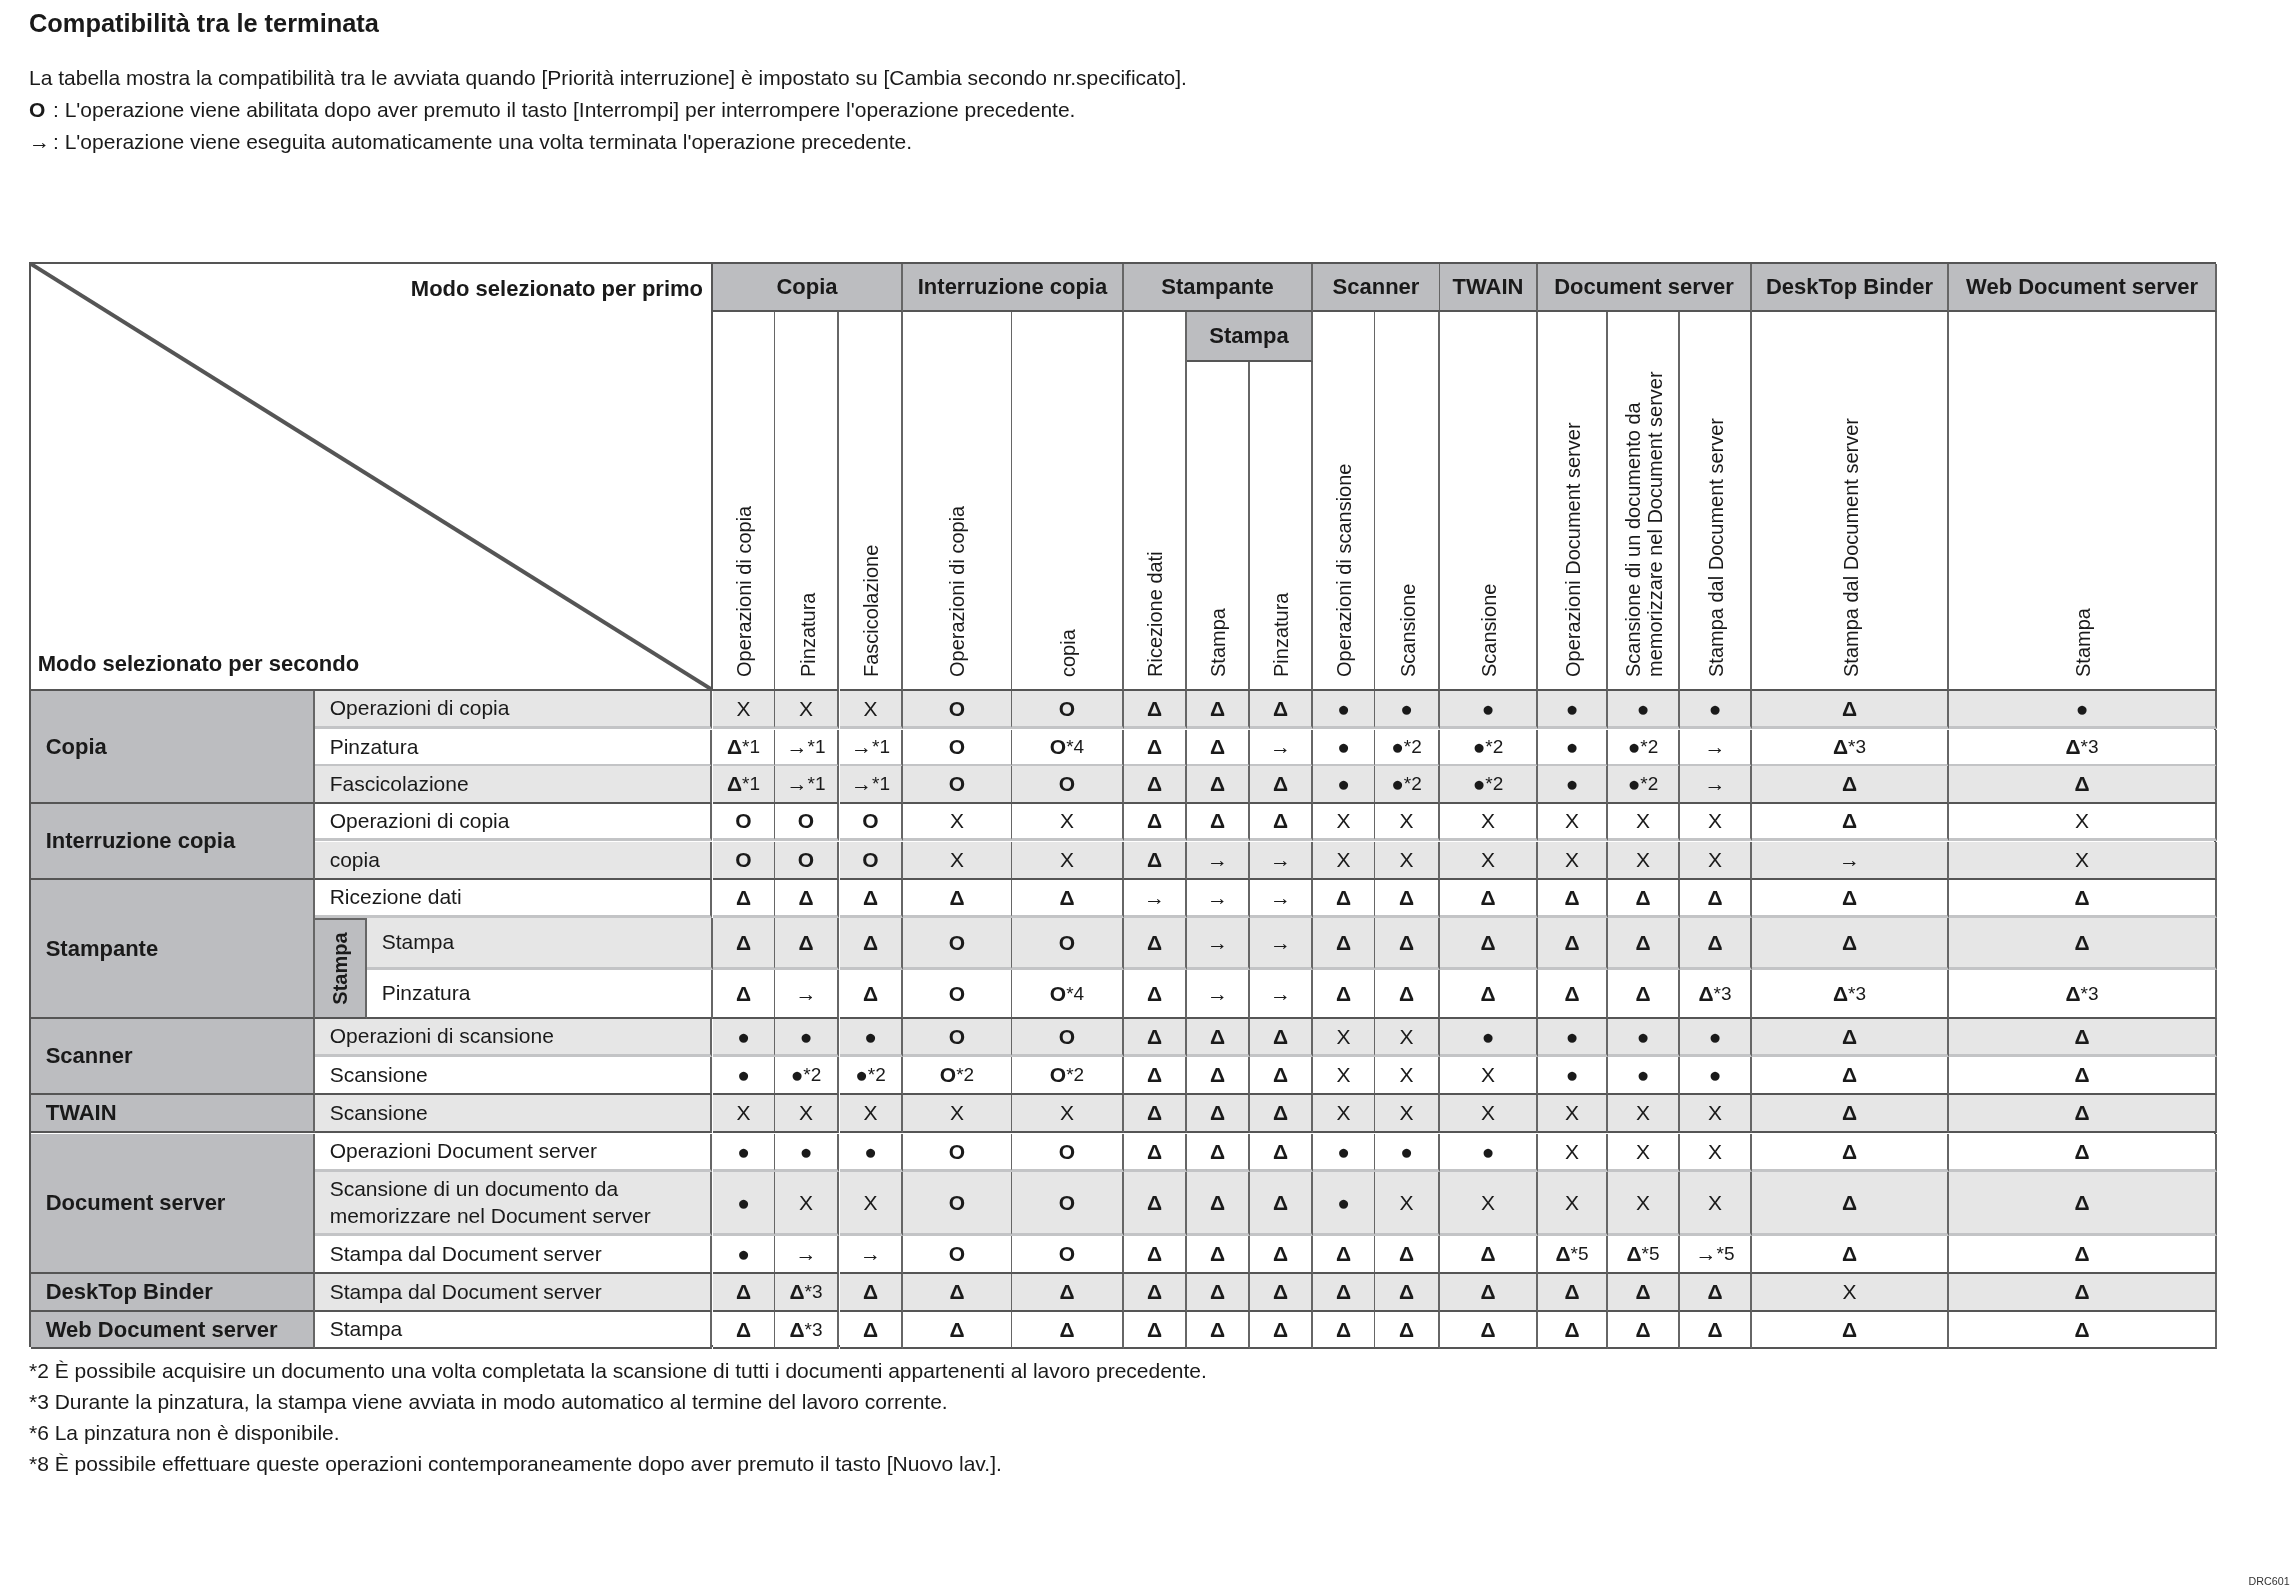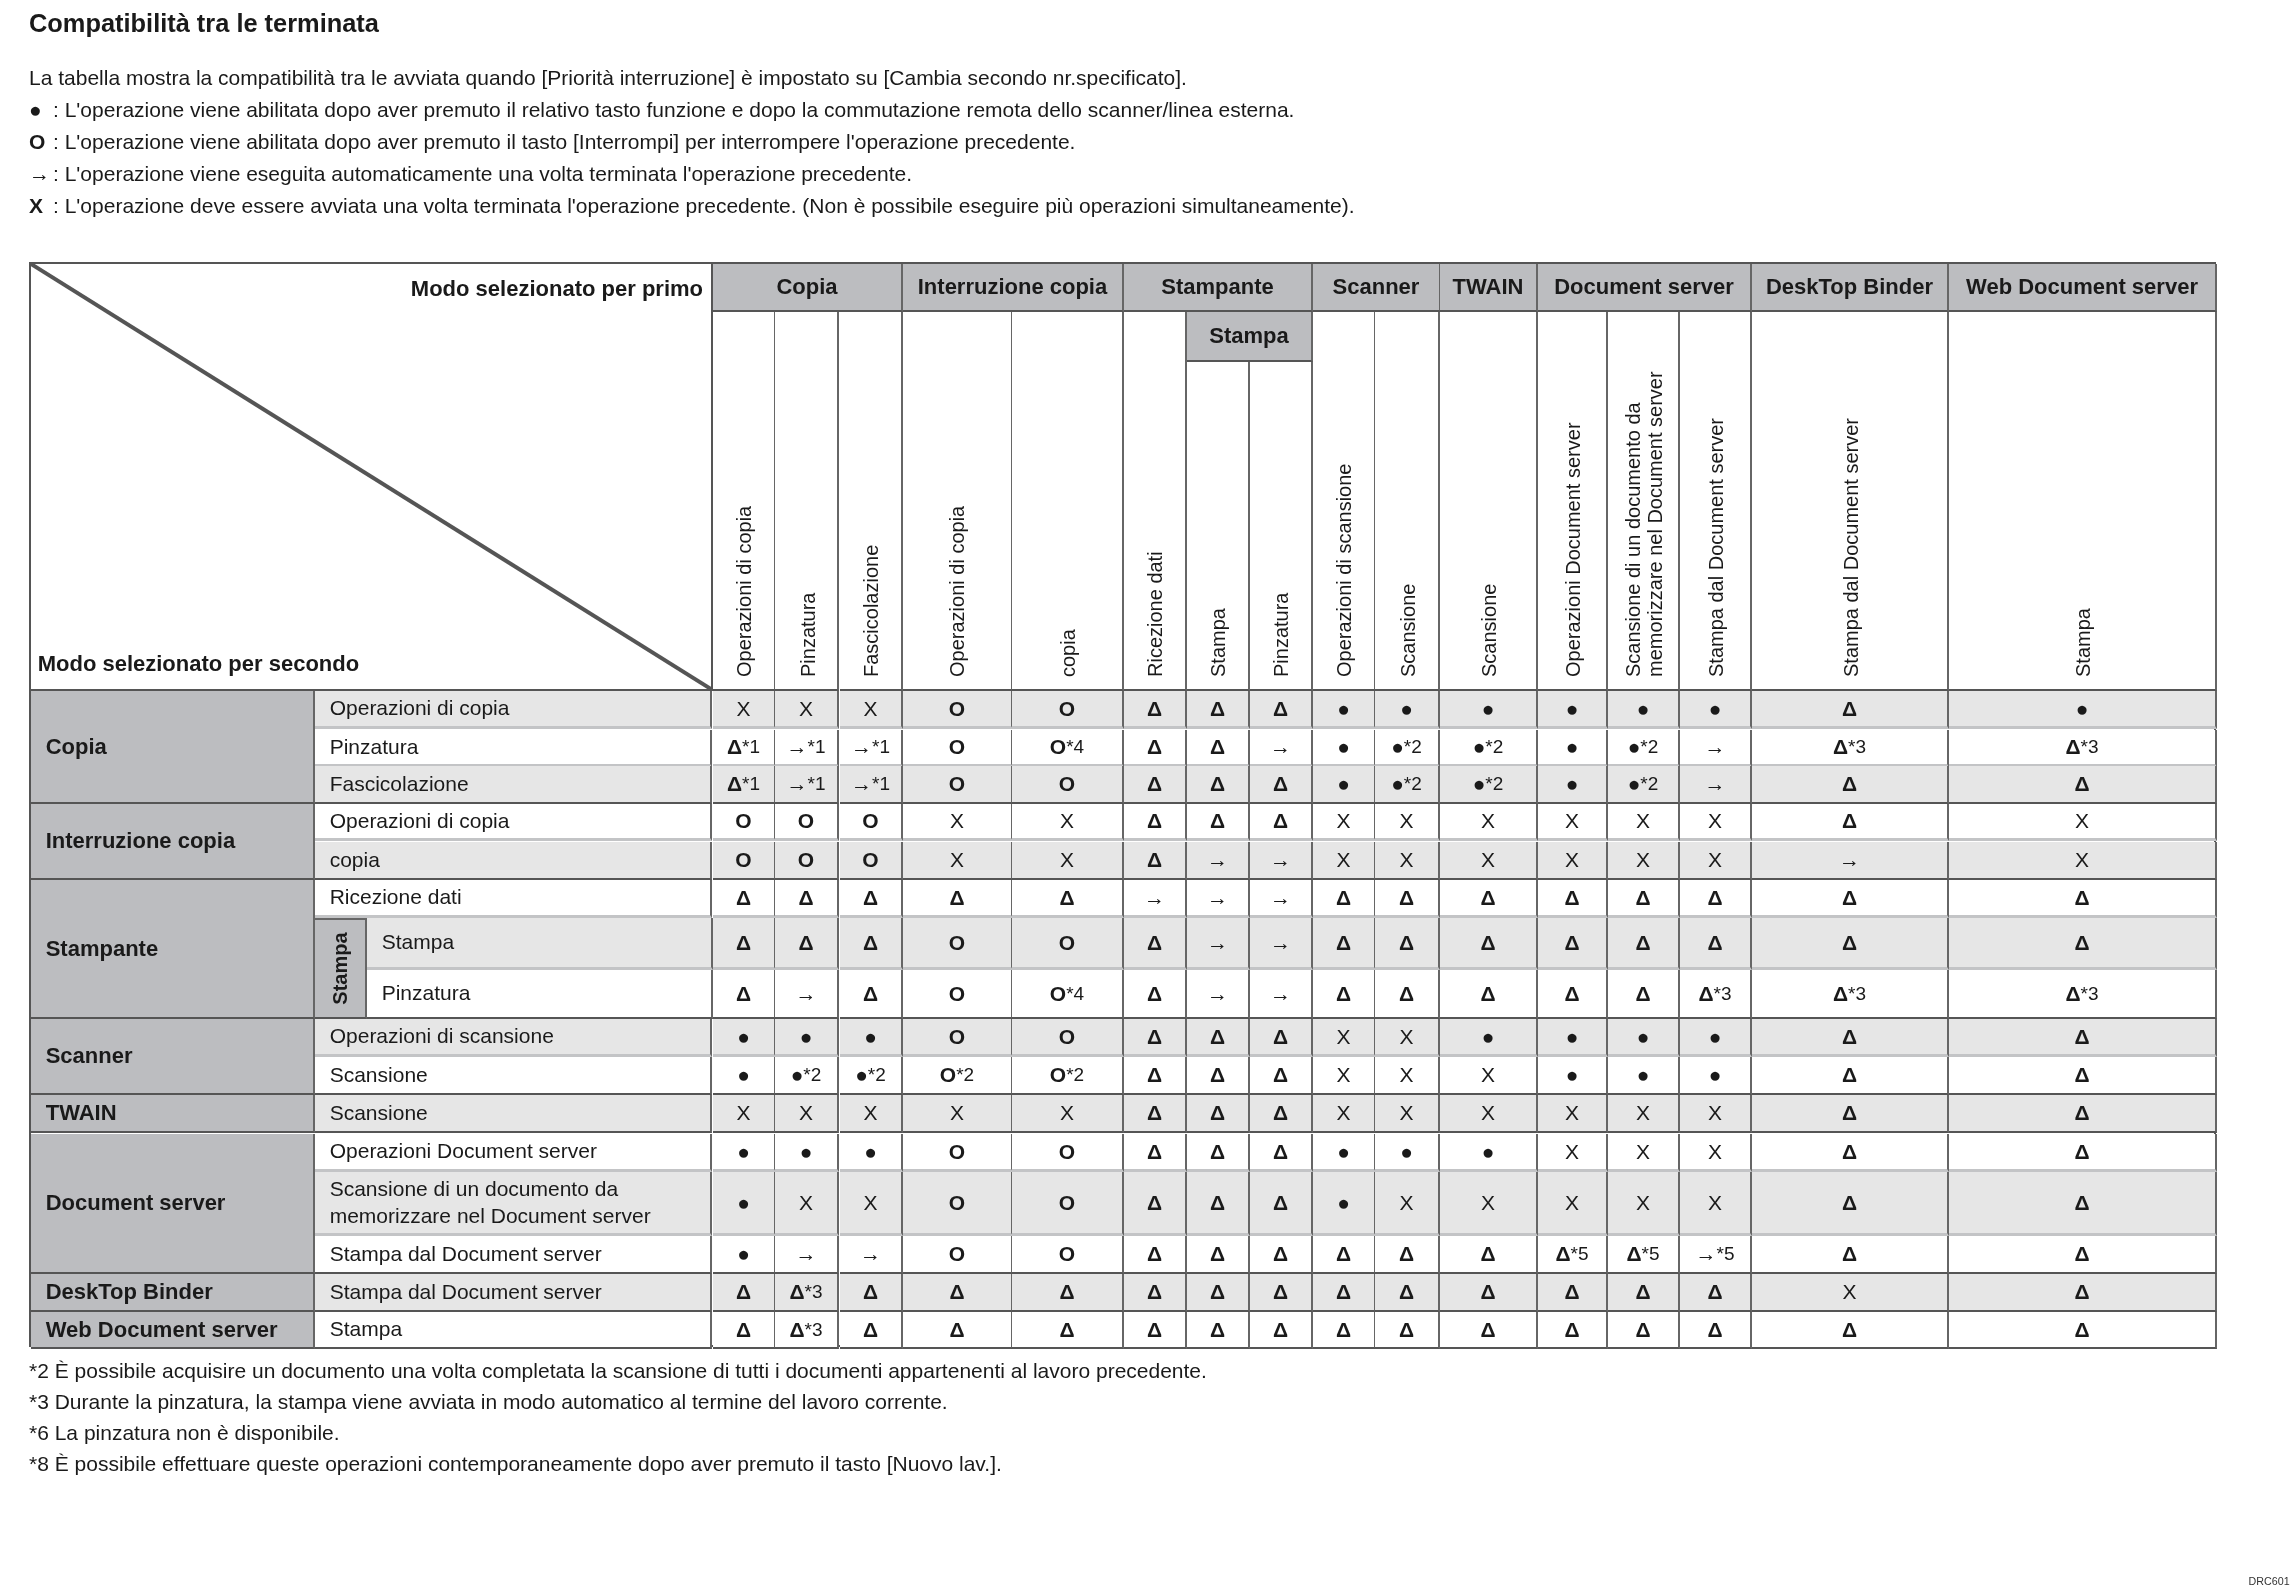--- a/index.html
+++ b/index.html
@@ -26,24 +26,22 @@
   .code { position:absolute; right:5.4px; bottom:5.4px; font-size:10.7px; color:#333; }
   .sup { font-size:19px; }
 </style>
 </head>
 <body>
 
 <div class="title">Compatibilità tra le terminata</div>
 
 <div class="intro">
   <div>La tabella mostra la compatibilità tra le avviata quando [Priorità interruzione] è impostato su [Cambia secondo nr.specificato].</div>
-  <div><span class="sym">●</span><span>: L'operazione viene abilitata dopo aver premuto il relativo tasto funzione e dopo la commutazione remota dello scanner/linea esterna.</span></div>
   <div><span class="sym">O</span><span>: L'operazione viene abilitata dopo aver premuto il tasto [Interrompi] per interrompere l'operazione precedente.</span></div>
   <div><span class="sym">→</span><span>: L'operazione viene eseguita automaticamente una volta terminata l'operazione precedente.</span></div>
-  <div><span class="sym">X</span><span>: L'operazione deve essere avviata una volta terminata l'operazione precedente. (Non è possibile eseguire più operazioni simultaneamente).</span></div>
 </div>
 
 <div class="tbl" id="tbl">
     <div class="cell " style="left: 0px; top: 0px; width: 682px; height: 427px; border-right: 2px solid rgb(85, 85, 85); border-bottom: 2.7px solid rgb(85, 85, 85);">
       <svg width="100%" height="100%" style="position:absolute;left:0;top:0" preserveAspectRatio="none" viewBox="0 0 100 100">
         <line x1="0" y1="0" x2="100" y2="100" stroke="#555" stroke-width="0.35" vector-effect="non-scaling-stroke" style="stroke-width:4px"></line>
       </svg>
       <div style="position: absolute; right: 8px; top: 12px; font-weight: bold; font-size: 22px;">Modo selezionato per primo</div>
       <div style="position: absolute; left: 6.7px; bottom: 12px; font-weight: bold; font-size: 22px;">Modo selezionato per secondo</div>
     </div>

